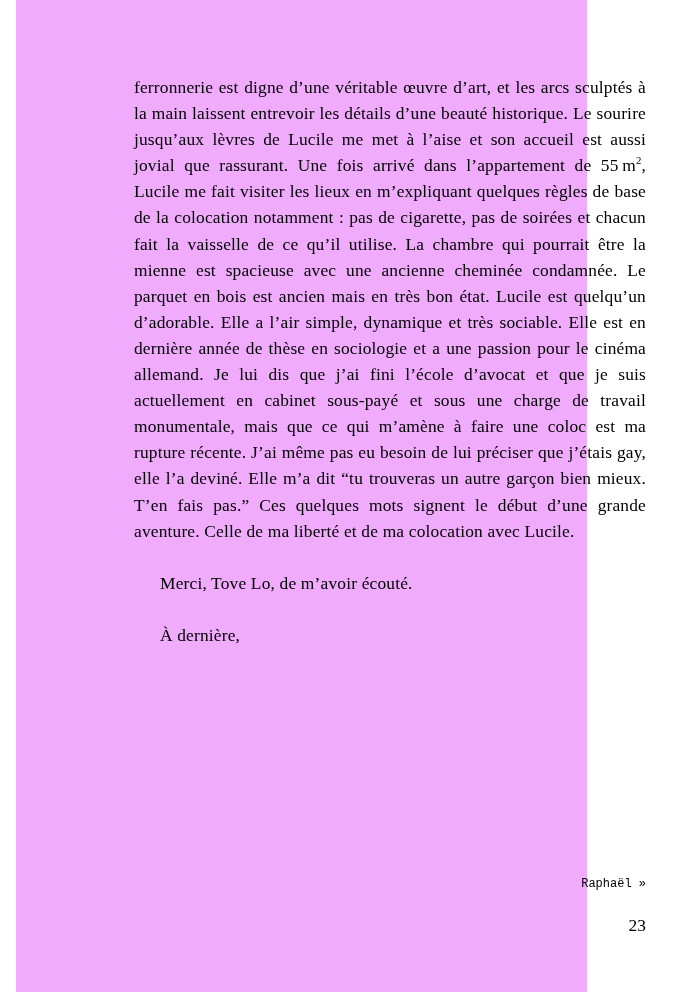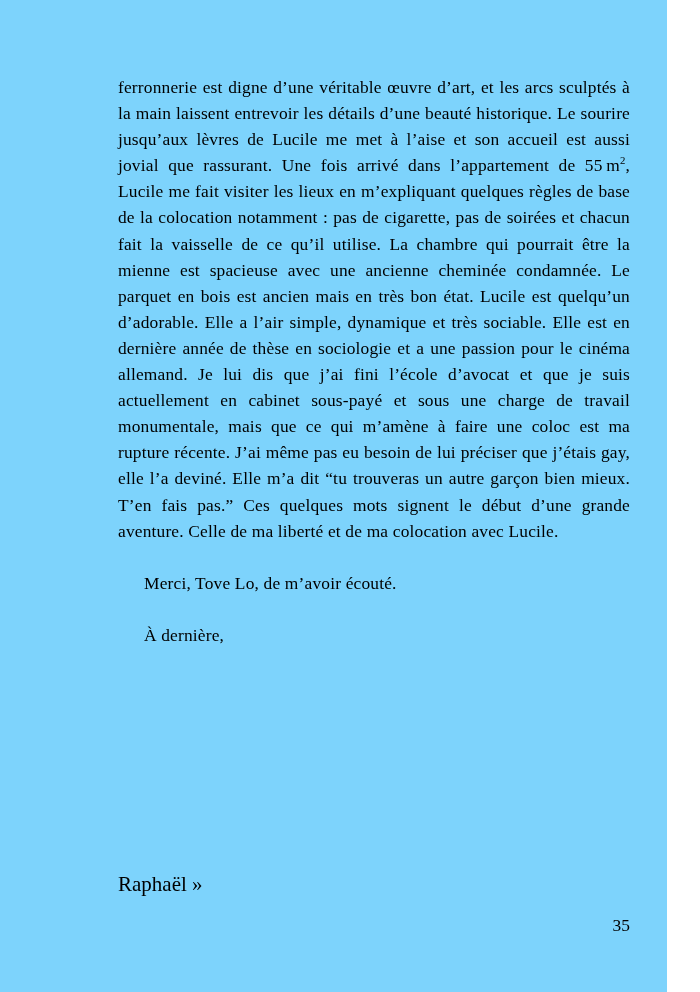--- a/index.html
+++ b/index.html
@@ -10,25 +10,25 @@
   body {
     width: 700px;
     height: 992px;
     font-family: "Liberation Serif", "DejaVu Serif", serif;
     color: #000000;
     position: relative;
     overflow: hidden;
   }
   .page {
     position: absolute;
-    left: 0;
+    left: 16px;
     top: 0;
-    width: 667px;
+    width: 571px;
     height: 992px;
-    background: #7dd3fc;
+    background: #f0abfc;
   }
   .text-block {
     position: absolute;
     left: 118px;
     top: 74px;
     width: 512px;
   }
   .para {
     margin: 0;
     font-size: 17.4px;
@@ -51,23 +51,24 @@
   sup {
     font-size: 0.62em;
     vertical-align: super;
     line-height: 0;
   }
   .signature {
     position: absolute;
     left: 118px;
     top: 871px;
     width: 512px;
-    font-size: 21px;
+    font-size: 12px;
     line-height: 26.1px;
-    text-align: left;
+    text-align: right;
+    font-family: Liberation Mono, monospace;
   }
   .folio {
     position: absolute;
     left: 118px;
     top: 912px;
     width: 512px;
     font-size: 17.4px;
     line-height: 26.1px;
     text-align: right;
   }
@@ -83,15 +84,15 @@
 
 
     <p class="para indented">Merci, Tove Lo, de m’avoir écouté.</p>
 
     <p class="para indented">À dernière,</p>
 
   </div>
 
   <div class="signature">Raphaël »</div>
 
-  <div class="folio">35</div>
+  <div class="folio">23</div>
 
 </div>
 
 </body></html>

